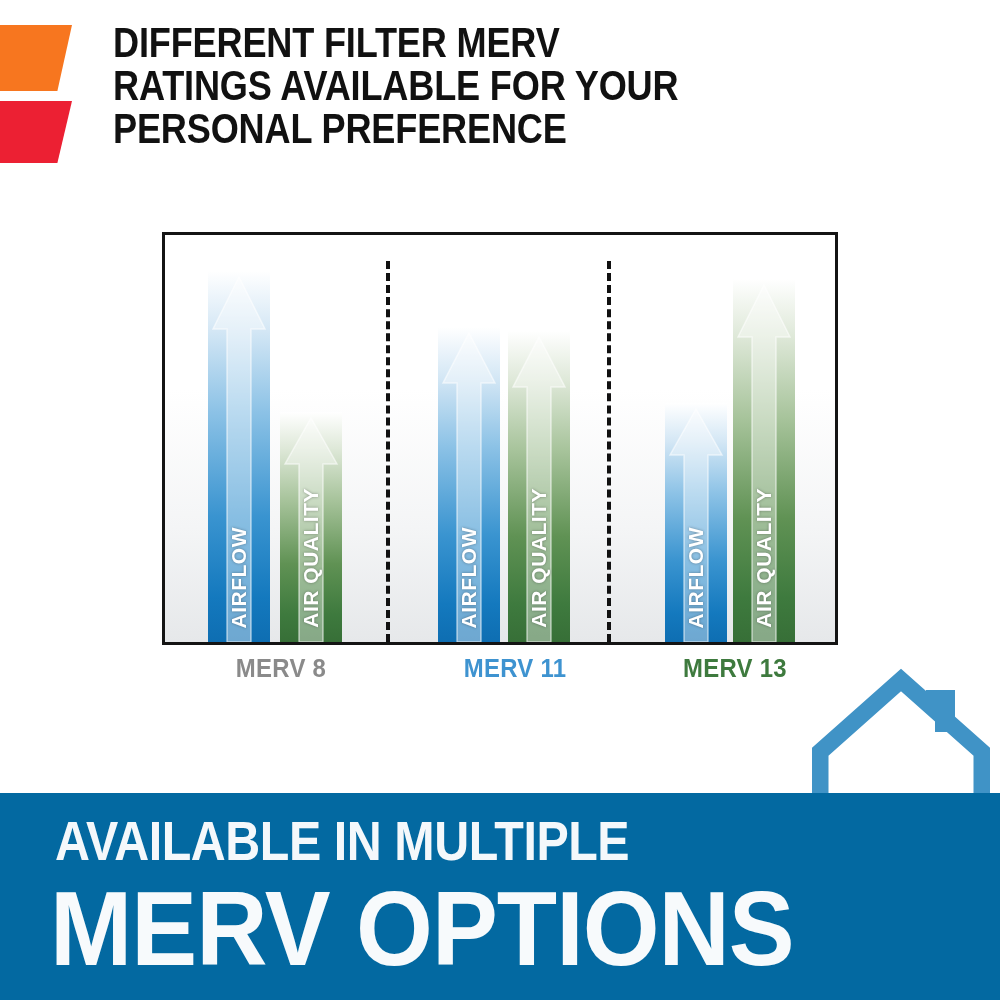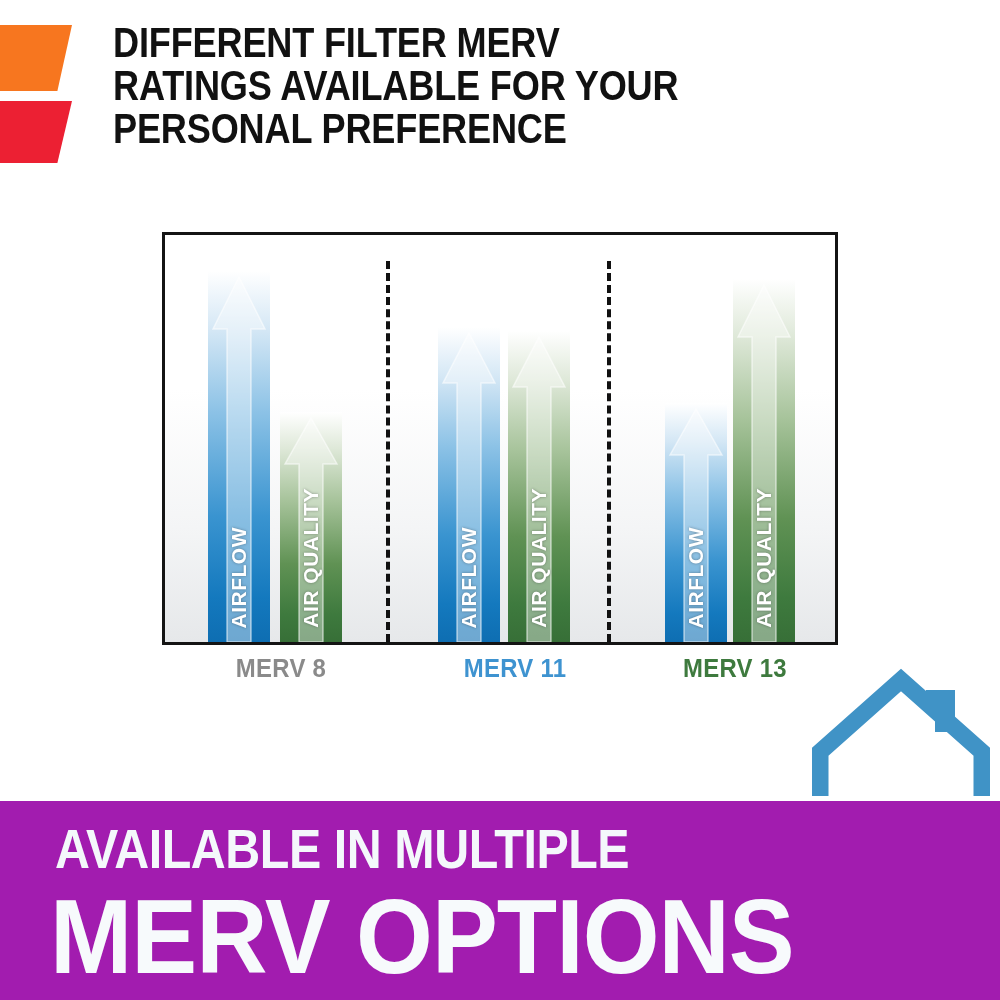--- a/index.html
+++ b/index.html
@@ -107,23 +107,22 @@
     white-space:nowrap;text-align:center;
   }
 
   
   .house{position:absolute;left:812px;top:668px;width:178px;height:128px;}
   .house svg{display:block;width:100%;height:100%;}
 
   
   .banner{
     position:absolute;left:0;right:0;top:793px;bottom:0;
-    background:#a21caf;
+    background:#0369a1;
     overflow:hidden;
-    margin-top:8px;
   }
   .banner .line1{
     position:absolute;left:55px;top:21px;
     color:#F4F8FB;font-weight:700;font-size:55px;line-height:55px;
     transform:scaleX(0.88);transform-origin:left top;
     white-space:nowrap;letter-spacing:-0.5px;
   }
   .banner .line2{
     position:absolute;left:50px;top:83px;
     color:#F7FAFC;font-weight:700;font-size:105px;line-height:105px;

